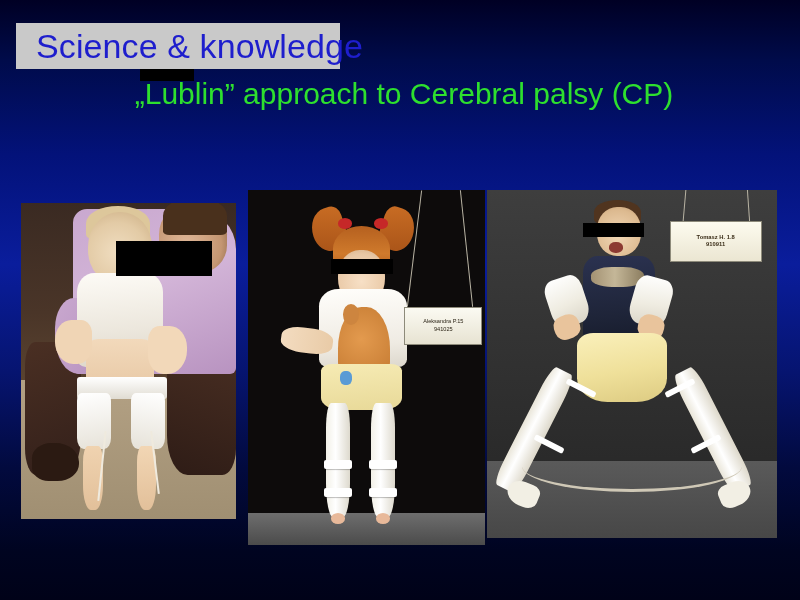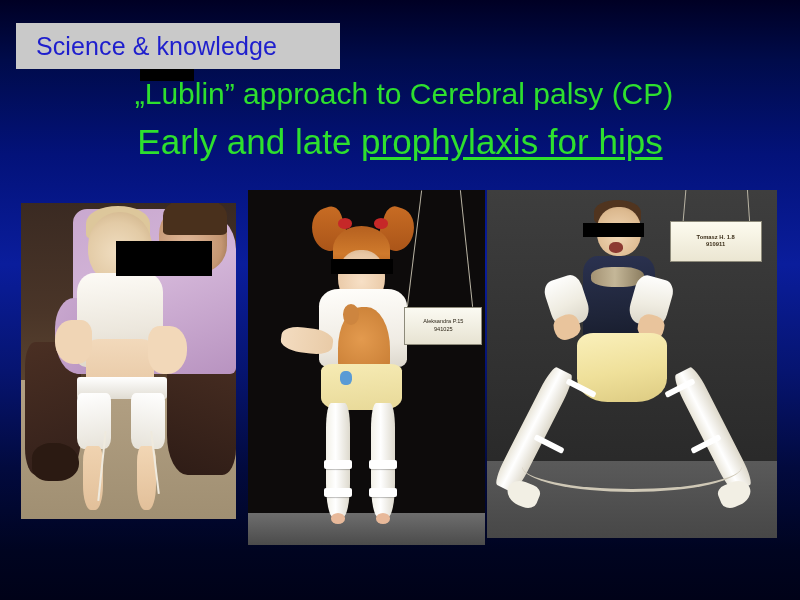--- a/index.html
+++ b/index.html
@@ -32,21 +32,21 @@
     width: 324px;
     height: 46px;
     background: #c9c9c9;
     display: flex;
     align-items: center;
     box-sizing: border-box;
     padding-left: 20px;
   }
   .badge-text {
     color: #1e1ecd;
-    font-size: 25px;
+    font-size: 34px;
     letter-spacing: 0.1px;
     white-space: nowrap;
   }
   .redaction-bar-header {
     position: absolute;
     left: 140px;
     top: 69px;
     width: 54px;
     height: 12px;
     background: #000;
@@ -383,21 +383,20 @@
 <body>
 
 <div class="slide">
 
   <div class="badge">
     <span class="badge-text">Science &amp; knowledge</span>
   </div>
   <div class="redaction-bar-header"></div>
 
   <div class="title-line1">„Lublin” approach to Cerebral palsy (CP)</div>
-  <div class="title-line2"><span>Early and late </span><span class="u">prophylaxis for hips</span></div>
 
   <div class="photo" id="photo-1">
     <div class="ph-bg" id="p1-backwall"></div>
     <div id="p1-floor2"></div>
     <div id="p1-adult-trouser-l"></div>
     <div id="p1-adult-trouser-r"></div>
     <div id="p1-shoe"></div>
     <div id="p1-adult-shirt"></div>
     <div id="p1-adult-head"></div>
     <div id="p1-adult-hair"></div>

